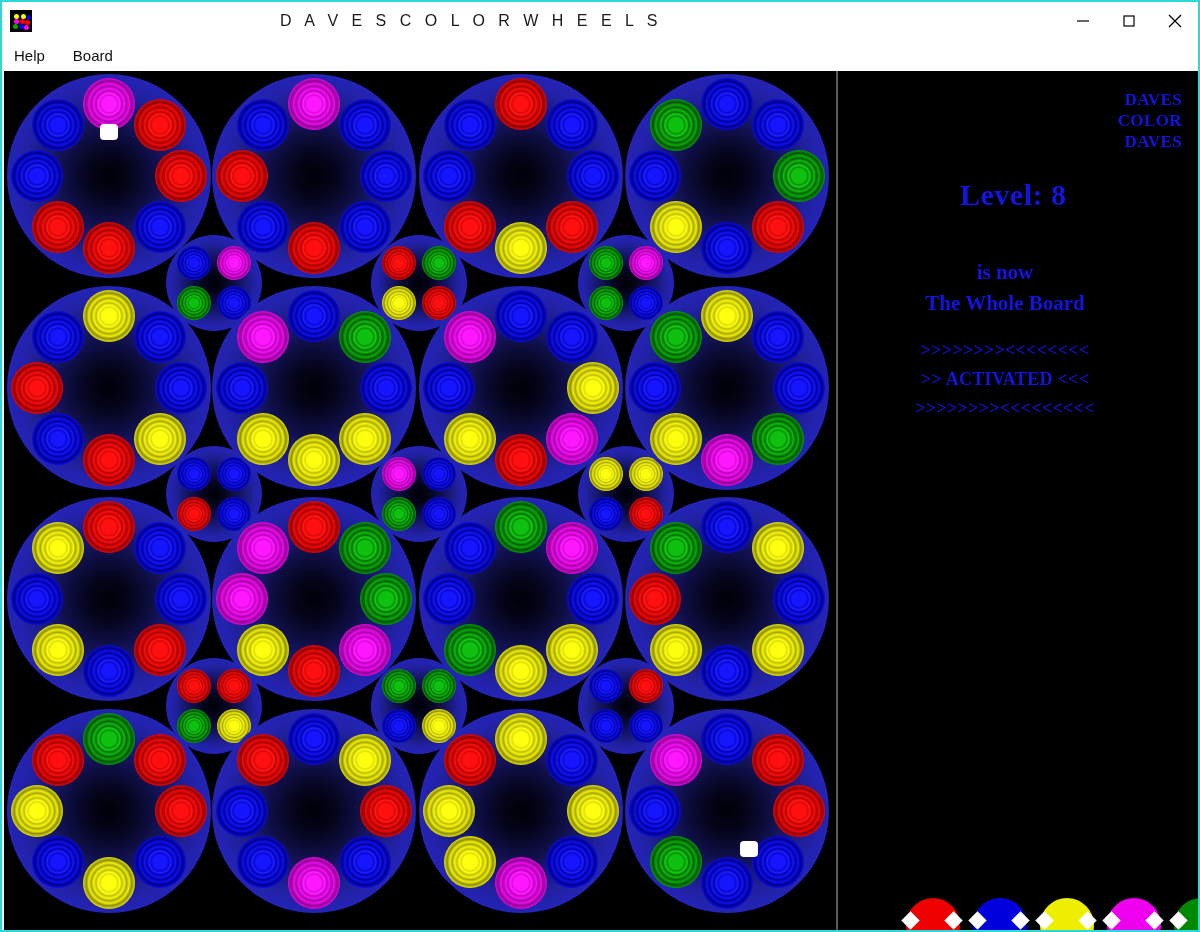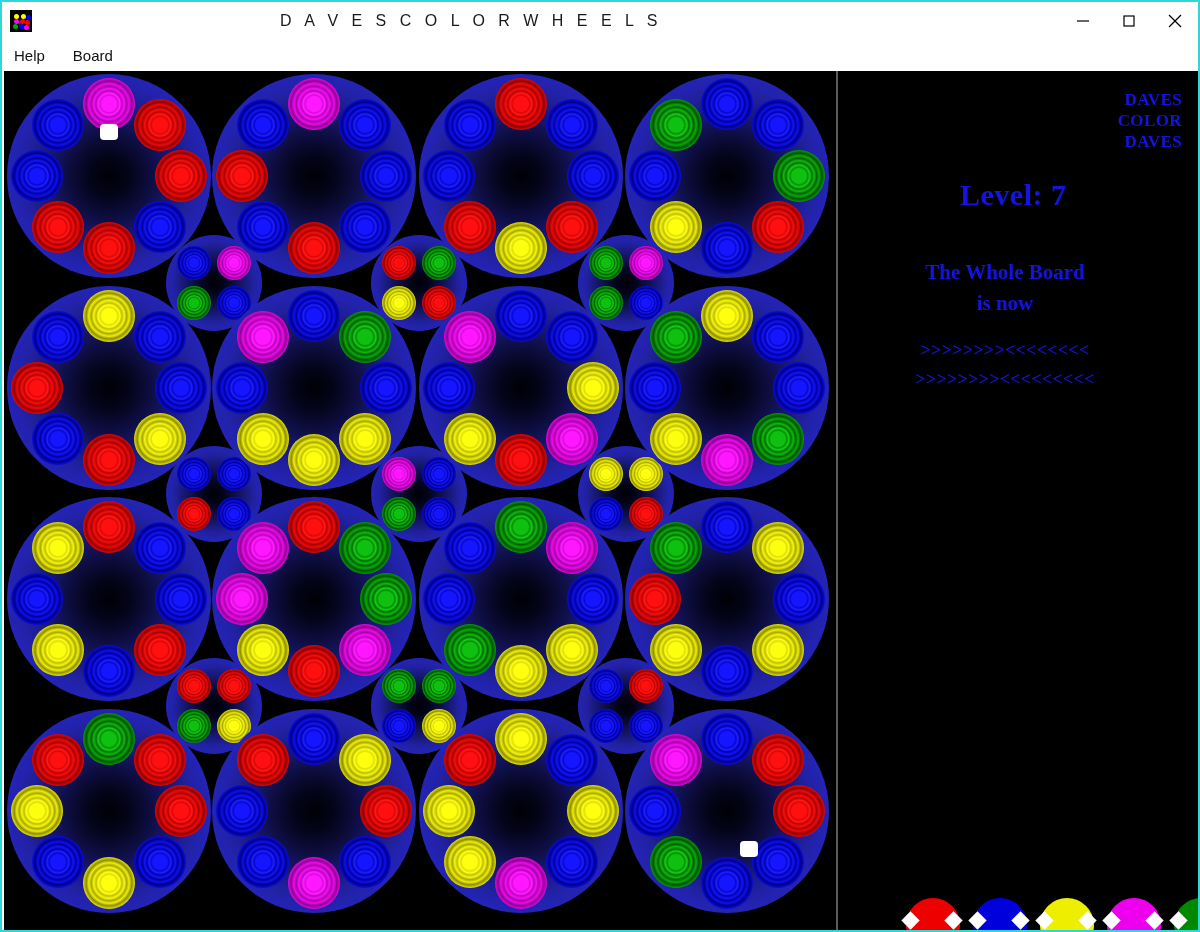--- a/index.html
+++ b/index.html
@@ -534,29 +534,30 @@
     <div id="board-divider"></div>
 
     <div id="side-panel">
 
       <div id="brand-block">
         <div>DAVES</div>
         <div>COLOR</div>
         <div>DAVES</div>
       </div>
 
-      <div id="level-line">Level: 7</div>
+      <div id="level-line">Level: 8</div>
 
       <div id="status-block">
+        <div>is now</div>
         <div>The Whole Board</div>
-        <div>is now</div>
       </div>
 
       <div id="banner-block">
         <div>&gt;&gt;&gt;&gt;&gt;&gt;&gt;&gt;&lt;&lt;&lt;&lt;&lt;&lt;&lt;&lt;</div>
+        <div>&gt;&gt; ACTIVATED &lt;&lt;&lt;</div>
         <div>&gt;&gt;&gt;&gt;&gt;&gt;&gt;&gt;&lt;&lt;&lt;&lt;&lt;&lt;&lt;&lt;&lt;</div>
       </div>
 
       <div id="palette">
           <div class="pal-slot red" style="left: 68px;"></div>
           <div class="pal-diamond" style="left: 66px;"></div>
           <div class="pal-diamond" style="left: 109px;"></div>
           <div class="pal-slot blue" style="left: 135px;"></div>
           <div class="pal-diamond" style="left: 133px;"></div>
           <div class="pal-diamond" style="left: 176px;"></div>

